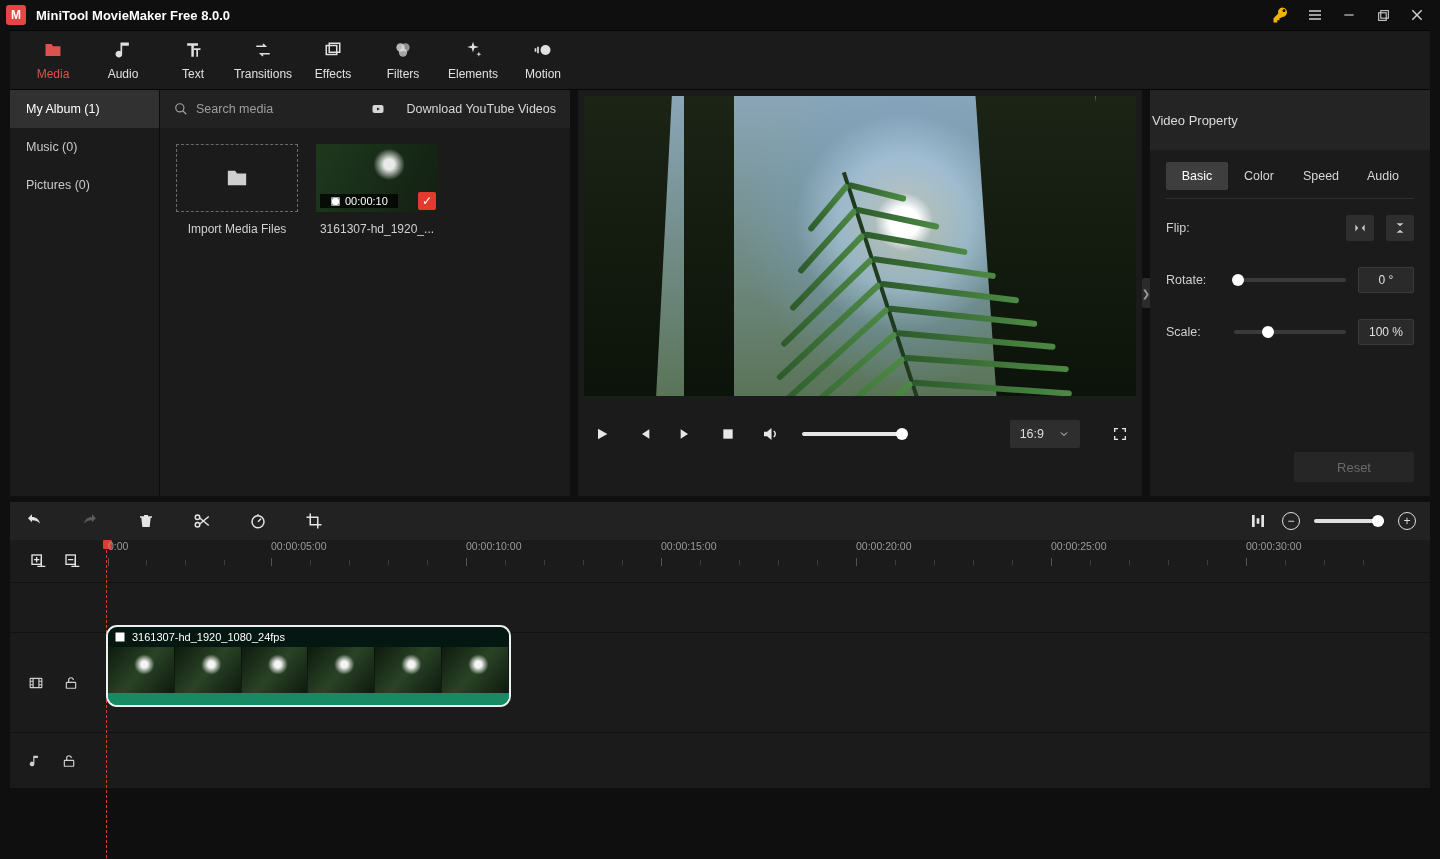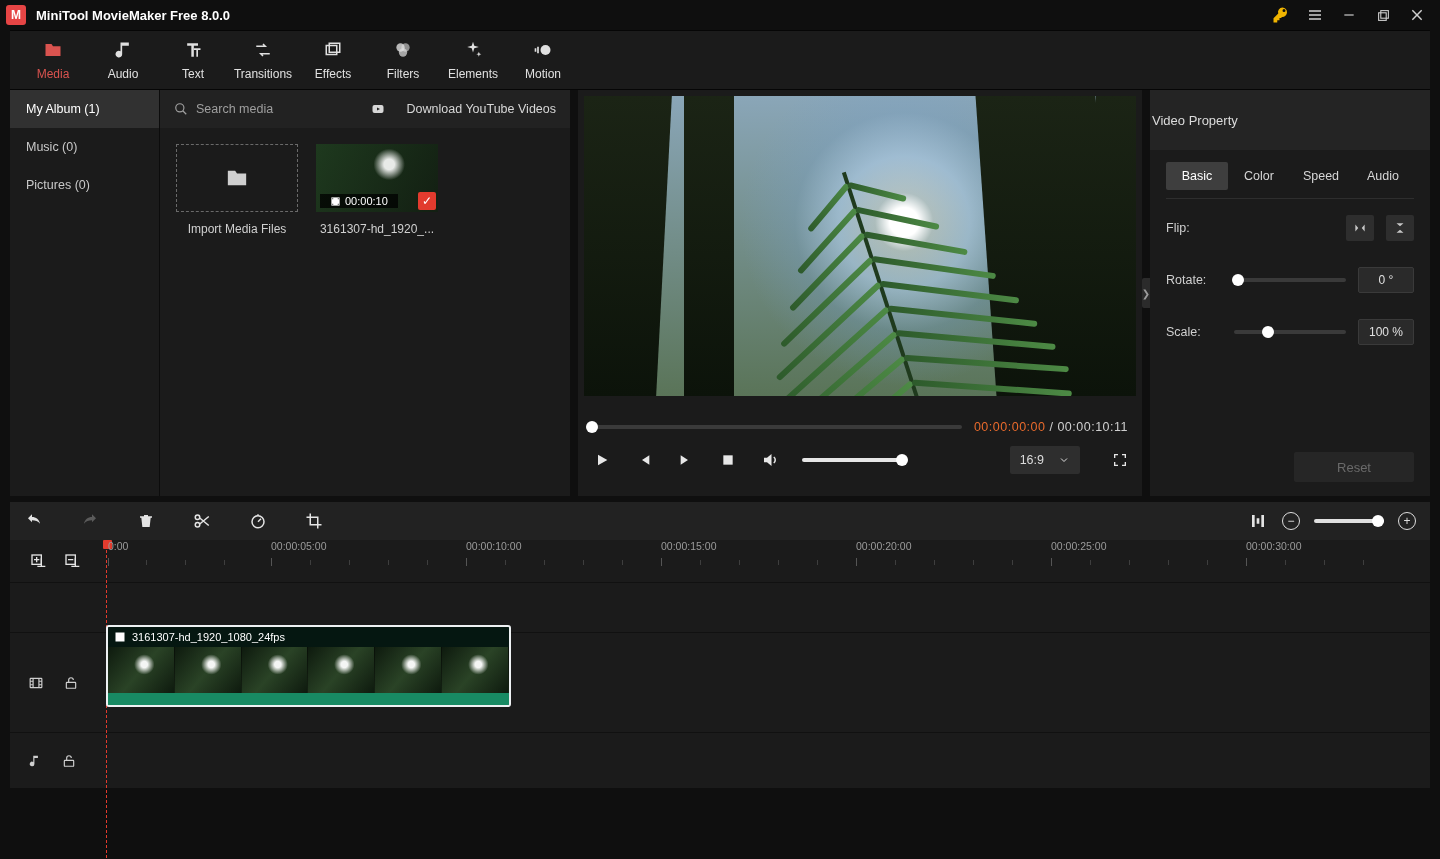--- a/index.html
+++ b/index.html
@@ -114,21 +114,21 @@
 .tick{ position:absolute; top:0; font-size:10.5px; color:#9a9a9a;}
 .tick .mark{ position:absolute; left:0; top:18px; width:1px; height:8px; background:#555;}
 .tick.minor .mark{ height:5px; top:20px; background:#3e3e3e;}
 .playhead{ position:absolute; top:0; bottom:-260px; left:96px; width:1px; border-left:1px dashed #e23b2e;}
 .playhead::before{ content:""; position:absolute; left:-4px; top:0; width:9px; height:9px; background:#e23b2e; border-radius:1px;}
 .tracks{ }
 .track{ height:68px; display:flex; align-items:center; border-top:1px solid #111;}
 .track.small{ height:56px;}
 .track-gutter{ width:86px; display:flex; align-items:center; gap:20px; padding-left:18px; color:#cfcfcf;}
 .track-body{ flex:1; position:relative; height:100%;}
-.clip{ position:absolute; left:10px; top:-8px; height:82px; width:405px; border:2px solid #eef1f3; border-radius:3px; overflow:hidden; background:#1b7257;}
+.clip{ position:absolute; left:10px; top:-8px; height:82px; width:405px; border:2px solid #eef1f3; border-radius:11px; overflow:hidden; background:#1b7257;}
 .clip-head{ height:20px; background:rgba(0,0,0,.8); color:#fff; font-size:11px; display:flex; align-items:center; gap:6px; padding:0 6px;}
 .clip-thumbs{ height:46px; display:flex;}
 .clip-thumbs div{ flex:1; background:
   radial-gradient(circle at 55% 38%, rgba(255,255,255,.95) 0 7%, rgba(255,255,255,0) 22%),
   linear-gradient(130deg,#0e1a0e,#2a4326,#0e1a0e);
   border-right:1px solid rgba(0,0,0,.4);
 }
 .clip-audio{ height:16px; background:#188a63;}
 .track.spacer{ height:50px;}
 </style>
@@ -334,28 +334,20 @@
             <div class="leaf r" style="top:64%;transform:rotate(23deg);width:160px"></div>
             <div class="leaf l" style="top:74%;transform:rotate(-22deg);width:165px"></div>
             <div class="leaf r" style="top:74%;transform:rotate(22deg);width:165px"></div>
             <div class="leaf l" style="top:84%;transform:rotate(-22deg);width:160px"></div>
             <div class="leaf r" style="top:84%;transform:rotate(22deg);width:160px"></div>
           </div>
         </div>
       </div>
     </div>
     <div class="player-controls">
-      <div class="seek-row">
-        <div class="seek">
-            <div class="seek-dot"></div>
-          </div>
-        <div class="timecode">
-          <span class="tc-cur">00:00:00:00</span><span class="tc-dur"> / </span><span class="tc-dur">00:00:10:11</span>
-        </div>
-      </div>
       <div class="ctrl-row">
         <div class="ctrl-btn">
             <svg width="16" height="16" viewBox="0 0 24 24" fill="currentColor">
               <path d="M6 4l14 8-14 8z"></path>
             </svg>
           </div>
         <div class="ctrl-btn">
             <svg width="16" height="16" viewBox="0 0 24 24" fill="currentColor">
               <path d="M6 5v14M20 5L9 12l11 7z"></path>
             </svg>

